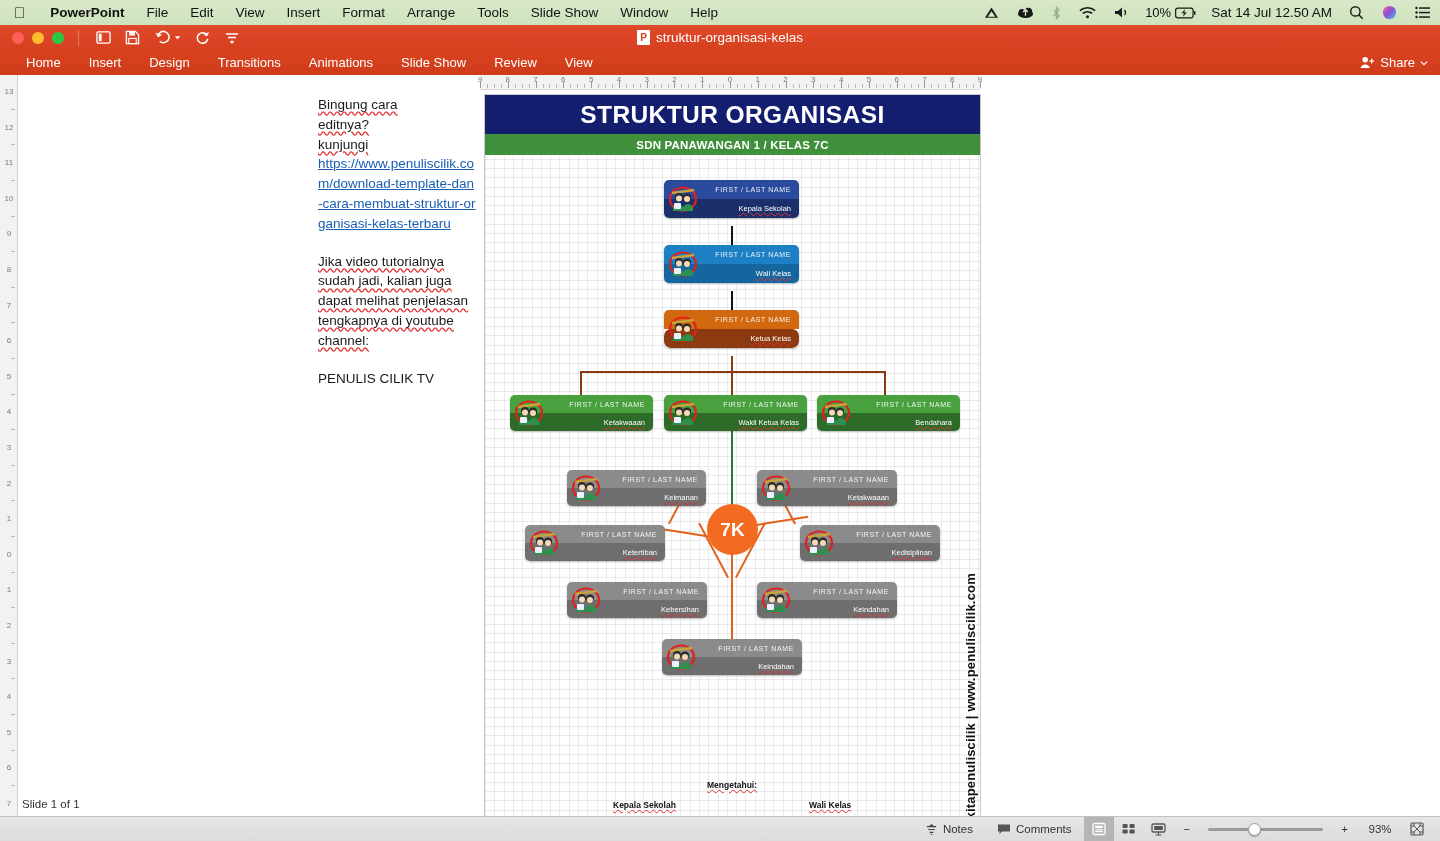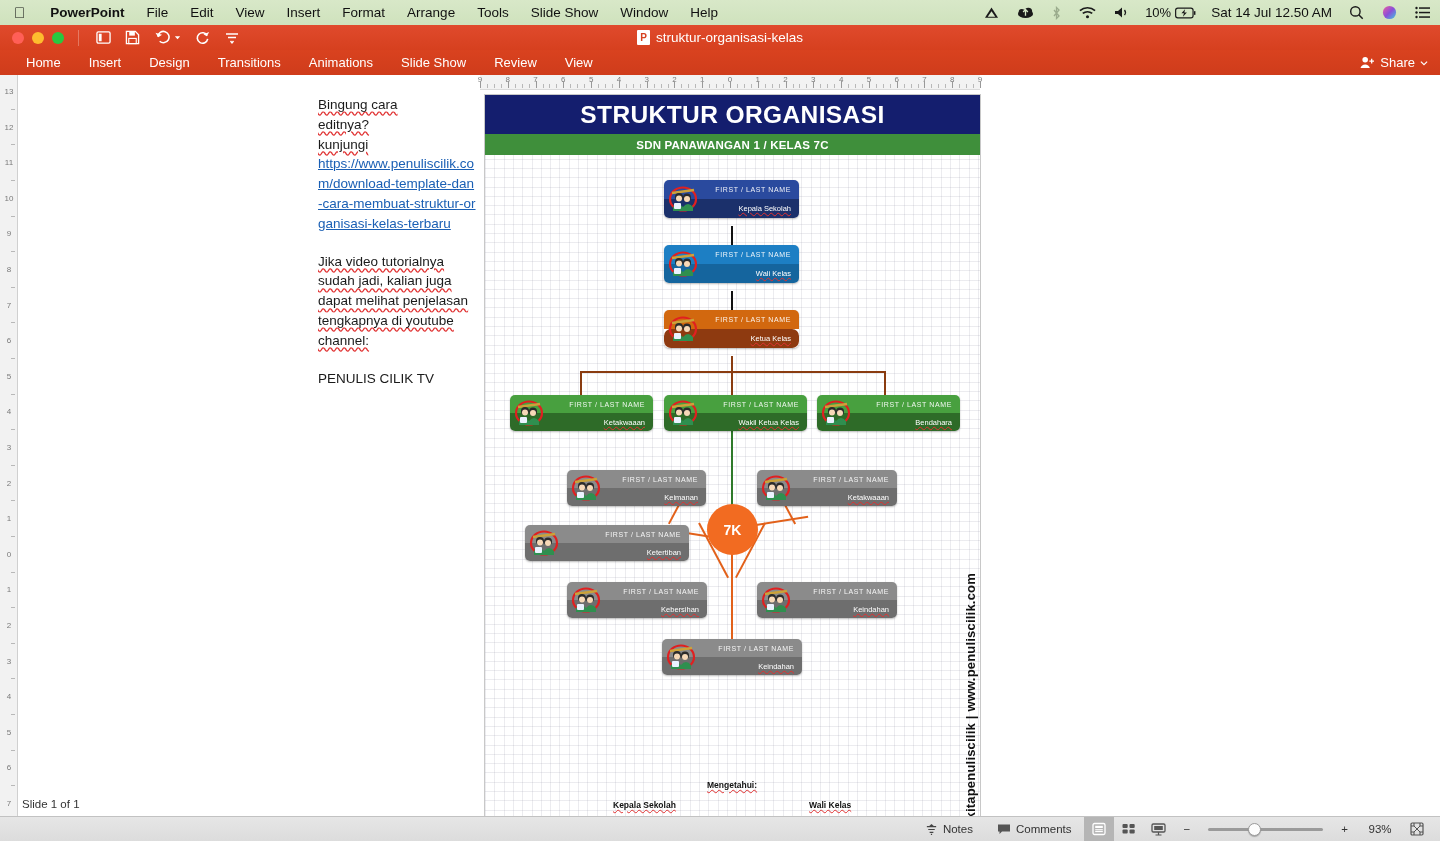--- a/index.html
+++ b/index.html
@@ -715,41 +715,61 @@
               <circle cx="11" cy="11" r="4" fill="#2b2b2b"></circle>
               <circle cx="11" cy="12.5" r="3" fill="#f7d9b8"></circle>
               <circle cx="19" cy="11.5" r="4" fill="#2b2b2b"></circle>
               <circle cx="19" cy="13" r="3" fill="#f7d9b8"></circle>
               <path d="M5 21 Q10 15 15 21 Q20 15 25 21 L25 25 L5 25 Z" fill="#2f8f4f"></path>
               <rect x="6" y="17" width="7" height="6" rx="1" fill="#eaf2ff"></rect>
             </svg>
         </div>
       </div>
 
-      <div class="node" style="left:40px; top:430px; width:164px; height:36px;">
+      <div class="node" style="left:40px; top:430px; width:140px; height:36px;">
         <div class="top" style="background:#8b8b8b;">
             <span>FIRST / LAST NAME</span>
           </div>
         <div class="bot" style="background:#6e6e6e;">
             <span>Ketertiban</span>
           </div>
         <div class="avatar">
           <svg width="30" height="26" viewBox="0 0 30 26">
               <ellipse cx="15" cy="13" rx="13" ry="11.5" fill="none" stroke="#e02020" stroke-width="2.2"></ellipse>
               <path d="M4 7 L26 4" stroke="#caa23a" stroke-width="2.4"></path>
               <circle cx="11" cy="11" r="4" fill="#2b2b2b"></circle>
               <circle cx="11" cy="12.5" r="3" fill="#f7d9b8"></circle>
               <circle cx="19" cy="11.5" r="4" fill="#2b2b2b"></circle>
               <circle cx="19" cy="13" r="3" fill="#f7d9b8"></circle>
               <path d="M5 21 Q10 15 15 21 Q20 15 25 21 L25 25 L5 25 Z" fill="#2f8f4f"></path>
               <rect x="6" y="17" width="7" height="6" rx="1" fill="#eaf2ff"></rect>
             </svg>
         </div>
       </div>
 
+      <div class="node" style="left:315px; top:430px; width:140px; height:36px;">
+        <div class="top" style="background:#8b8b8b;">
+            <span>FIRST / LAST NAME</span>
+          </div>
+        <div class="bot" style="background:#6e6e6e;">
+            <span>Kedisiplinan</span>
+          </div>
+        <div class="avatar">
+          <svg width="30" height="26" viewBox="0 0 30 26">
+              <ellipse cx="15" cy="13" rx="13" ry="11.5" fill="none" stroke="#e02020" stroke-width="2.2"></ellipse>
+              <path d="M4 7 L26 4" stroke="#caa23a" stroke-width="2.4"></path>
+              <circle cx="11" cy="11" r="4" fill="#2b2b2b"></circle>
+              <circle cx="11" cy="12.5" r="3" fill="#f7d9b8"></circle>
+              <circle cx="19" cy="11.5" r="4" fill="#2b2b2b"></circle>
+              <circle cx="19" cy="13" r="3" fill="#f7d9b8"></circle>
+              <path d="M5 21 Q10 15 15 21 Q20 15 25 21 L25 25 L5 25 Z" fill="#2f8f4f"></path>
+              <rect x="6" y="17" width="7" height="6" rx="1" fill="#eaf2ff"></rect>
+            </svg>
+        </div>
+      </div>
 
       <div class="node" style="left:82px; top:487px; width:140px; height:36px;">
         <div class="top" style="background:#8b8b8b;">
             <span>FIRST / LAST NAME</span>
           </div>
         <div class="bot" style="background:#6e6e6e;">
             <span>Kebersihan</span>
           </div>
         <div class="avatar">
           <svg width="30" height="26" viewBox="0 0 30 26">
@@ -800,21 +820,21 @@
               <circle cx="11" cy="11" r="4" fill="#2b2b2b"></circle>
               <circle cx="11" cy="12.5" r="3" fill="#f7d9b8"></circle>
               <circle cx="19" cy="11.5" r="4" fill="#2b2b2b"></circle>
               <circle cx="19" cy="13" r="3" fill="#f7d9b8"></circle>
               <path d="M5 21 Q10 15 15 21 Q20 15 25 21 L25 25 L5 25 Z" fill="#2f8f4f"></path>
               <rect x="6" y="17" width="7" height="6" rx="1" fill="#eaf2ff"></rect>
             </svg>
         </div>
       </div>
 
-      <div class="hub" style="left:222px; top:409px; width:51px; height:51px; font-size:14px;">
+      <div class="hub" style="left:222px; top:409px; width:51px; height:51px; font-size:19px;">
         <span>7K</span>
       </div>
 
       <div class="sig u" style="left:222px; top:685px;">Mengetahui:</div>
       <div class="sig u" style="left:128px; top:705px;">Kepala Sekolah</div>
       <div class="sig u" style="left:324px; top:705px;">Wali Kelas</div>
 
       <div class="watermark">IG: @kitapenuliscilik | www.penuliscilik.com</div>
 
     </div>

